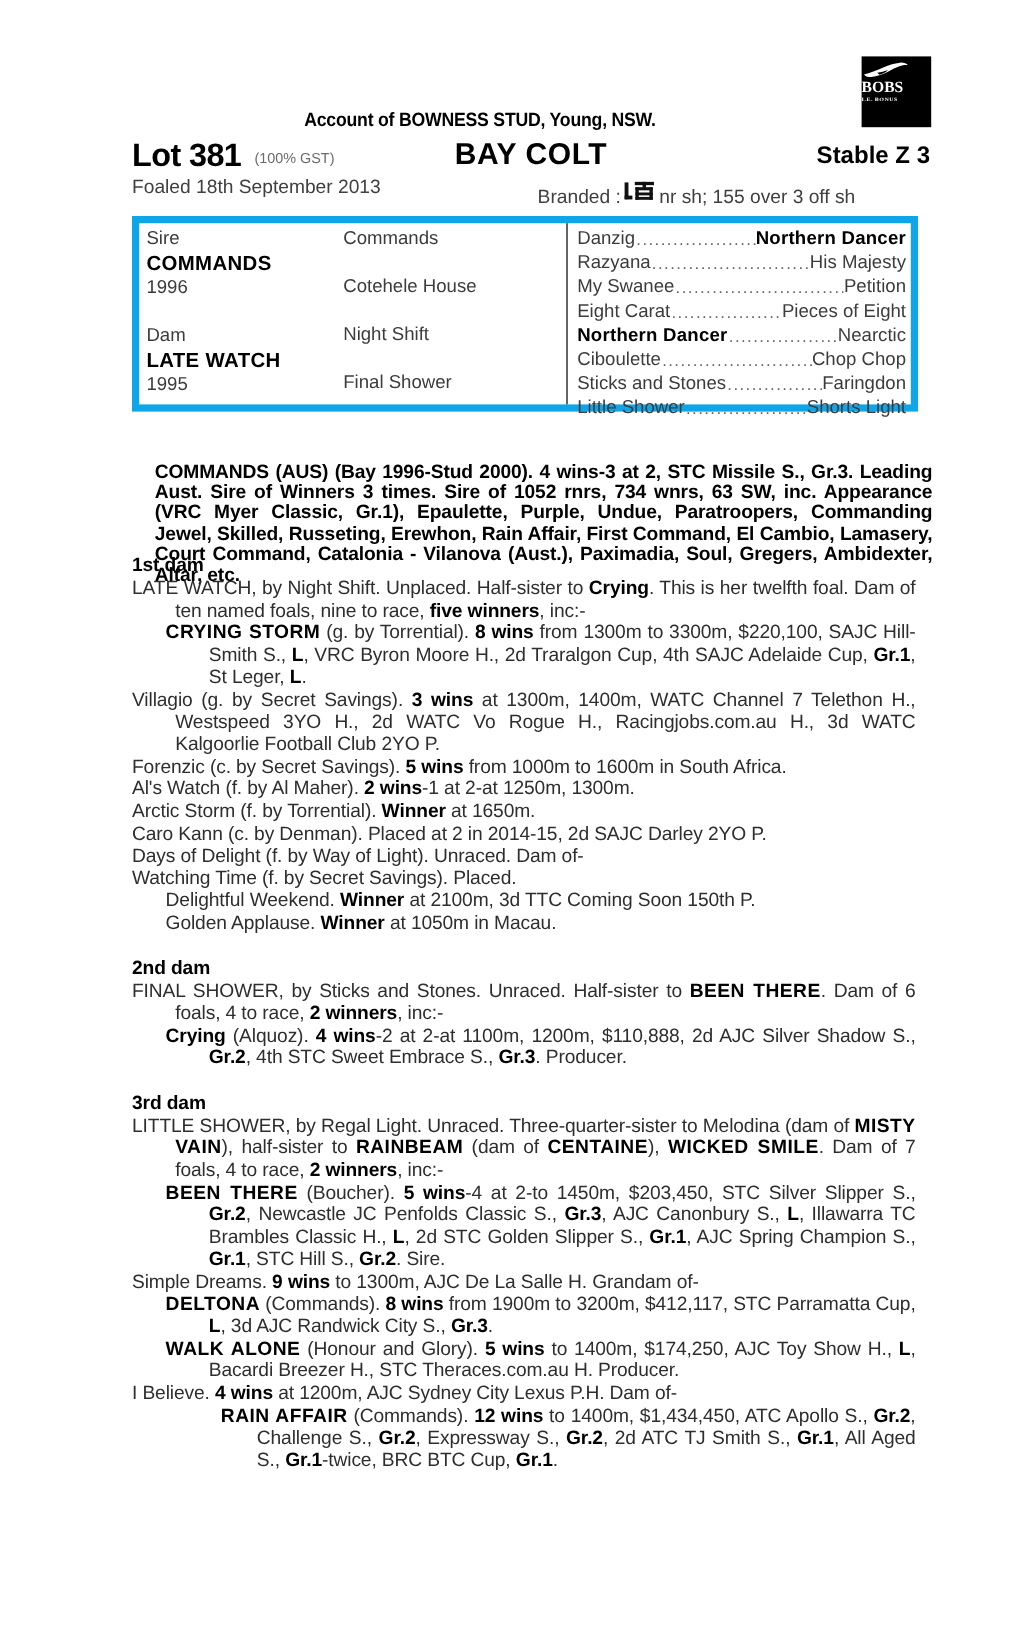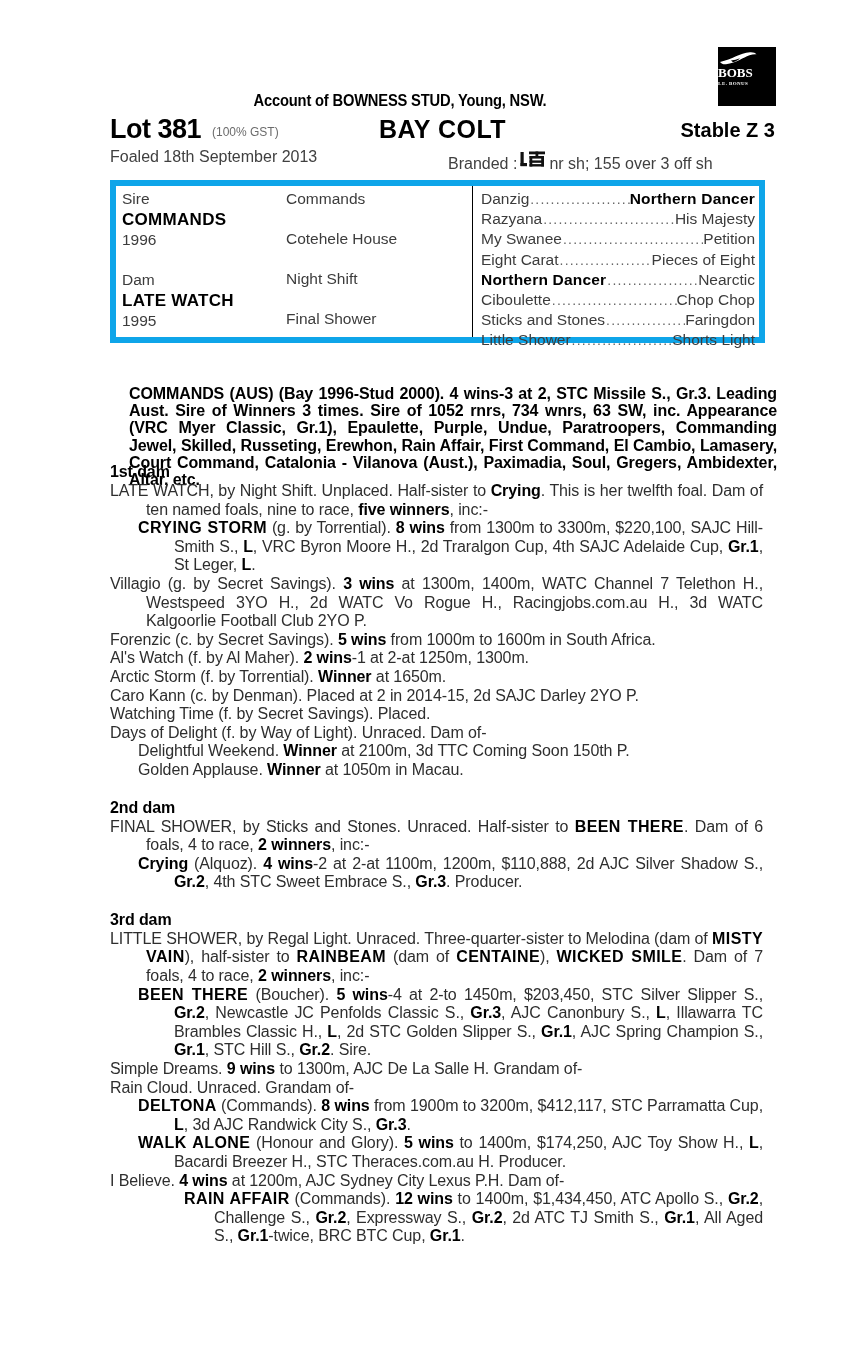--- a/index.html
+++ b/index.html
@@ -393,33 +393,32 @@
 
   <div class="body-area">
       <div class="dam-heading">1st dam</div>
       <p class="ln i1"><span>LATE WATCH, by Night Shift. Unplaced. Half-sister to </span><b class="bd">Crying</b><span>. This is her twelfth foal. Dam of ten named foals, nine to race, </span><b class="bd">five winners</b><span>, inc:-</span></p>
       <p class="ln i2"><b class="hn">CRYING STORM</b><span> (g. by Torrential). </span><b class="bd">8 wins</b><span> from 1300m to 3300m, $220,100, SAJC Hill-Smith S., </span><b class="bd">L</b><span>, VRC Byron Moore H., 2d Traralgon Cup, 4th SAJC Adelaide Cup, </span><b class="bd">Gr.1</b><span>, St Leger, </span><b class="bd">L</b><span>.</span></p>
       <p class="ln i1"><span>Villagio (g. by Secret Savings). </span><b class="bd">3 wins</b><span> at 1300m, 1400m, WATC Channel 7 Telethon H., Westspeed 3YO H., 2d WATC Vo Rogue H., Racingjobs.com.au H., 3d WATC Kalgoorlie Football Club 2YO P.</span></p>
       <p class="ln i1 nojust"><span>Forenzic (c. by Secret Savings). </span><b class="bd">5 wins</b><span> from 1000m to 1600m in South Africa.</span></p>
       <p class="ln i1 nojust"><span>Al's Watch (f. by Al Maher). </span><b class="bd">2 wins</b><span>-1 at 2-at 1250m, 1300m.</span></p>
       <p class="ln i1 nojust"><span>Arctic Storm (f. by Torrential). </span><b class="bd">Winner</b><span> at 1650m.</span></p>
       <p class="ln i1 nojust"><span>Caro Kann (c. by Denman). Placed at 2 in 2014-15, 2d SAJC Darley 2YO P.</span></p>
+      <p class="ln i1 nojust"><span>Days of Delight (f. by Way of Light). Unraced. Dam of-</span></p>
       <p class="ln i1 nojust"><span>Watching Time (f. by Secret Savings). Placed.</span></p>
-      <p class="ln i1 nojust"><span>Days of Delight (f. by Way of Light). Unraced. Dam of-</span></p>
       <p class="ln i2 nojust"><span>Delightful Weekend. </span><b class="bd">Winner</b><span> at 2100m, 3d TTC Coming Soon 150th P.</span></p>
       <p class="ln i2 nojust"><span>Golden Applause. </span><b class="bd">Winner</b><span> at 1050m in Macau.</span></p>
       <div class="gap"></div>
       <div class="dam-heading">2nd dam</div>
       <p class="ln i1"><span>FINAL SHOWER, by Sticks and Stones. Unraced. Half-sister to </span><b class="hn">BEEN THERE</b><span>. Dam of 6 foals, 4 to race, </span><b class="bd">2 winners</b><span>, inc:-</span></p>
       <p class="ln i2"><b class="bd">Crying</b><span> (Alquoz). </span><b class="bd">4 wins</b><span>-2 at 2-at 1100m, 1200m, $110,888, 2d AJC Silver Shadow S., </span><b class="bd">Gr.2</b><span>, 4th STC Sweet Embrace S., </span><b class="bd">Gr.3</b><span>. Producer.</span></p>
       <div class="gap"></div>
       <div class="dam-heading">3rd dam</div>
       <p class="ln i1"><span>LITTLE SHOWER, by Regal Light. Unraced. Three-quarter-sister to Melodina (dam of </span><b class="hn">MISTY VAIN</b><span>), half-sister to </span><b class="hn">RAINBEAM</b><span> (dam of </span><b class="hn">CENTAINE</b><span>), </span><b class="hn">WICKED SMILE</b><span>. Dam of 7 foals, 4 to race, </span><b class="bd">2 winners</b><span>, inc:-</span></p>
       <p class="ln i2"><b class="hn">BEEN THERE</b><span> (Boucher). </span><b class="bd">5 wins</b><span>-4 at 2-to 1450m, $203,450, STC Silver Slipper S., </span><b class="bd">Gr.2</b><span>, Newcastle JC Penfolds Classic S., </span><b class="bd">Gr.3</b><span>, AJC Canonbury S., </span><b class="bd">L</b><span>, Illawarra TC Brambles Classic H., </span><b class="bd">L</b><span>, 2d STC Golden Slipper S., </span><b class="bd">Gr.1</b><span>, AJC Spring Champion S., </span><b class="bd">Gr.1</b><span>, STC Hill S., </span><b class="bd">Gr.2</b><span>. Sire.</span></p>
       <p class="ln i1 nojust"><span>Simple Dreams. </span><b class="bd">9 wins</b><span> to 1300m, AJC De La Salle H. Grandam of-</span></p>
-      <p class="ln i1 nojust"><span>Rain Cloud. Unraced. Grandam of-</span></p>
       <p class="ln i2"><b class="hn">DELTONA</b><span> (Commands). </span><b class="bd">8 wins</b><span> from 1900m to 3200m, $412,117, STC Parramatta Cup, </span><b class="bd">L</b><span>, 3d AJC Randwick City S., </span><b class="bd">Gr.3</b><span>.</span></p>
       <p class="ln i2"><b class="hn">WALK ALONE</b><span> (Honour and Glory). </span><b class="bd">5 wins</b><span> to 1400m, $174,250, AJC Toy Show H., </span><b class="bd">L</b><span>, Bacardi Breezer H., STC Theraces.com.au H. Producer.</span></p>
       <p class="ln i1 nojust"><span>I Believe. </span><b class="bd">4 wins</b><span> at 1200m, AJC Sydney City Lexus P.H. Dam of-</span></p>
       <p class="ln i4"><b class="hn">RAIN AFFAIR</b><span> (Commands). </span><b class="bd">12 wins</b><span> to 1400m, $1,434,450, ATC Apollo S., </span><b class="bd">Gr.2</b><span>, Challenge S., </span><b class="bd">Gr.2</b><span>, Expressway S., </span><b class="bd">Gr.2</b><span>, 2d ATC TJ Smith S., </span><b class="bd">Gr.1</b><span>, All Aged S., </span><b class="bd">Gr.1</b><span>-twice, BRC BTC Cup, </span><b class="bd">Gr.1</b><span>.</span></p>
     </div>
 
 </div>
 
 </body></html>

